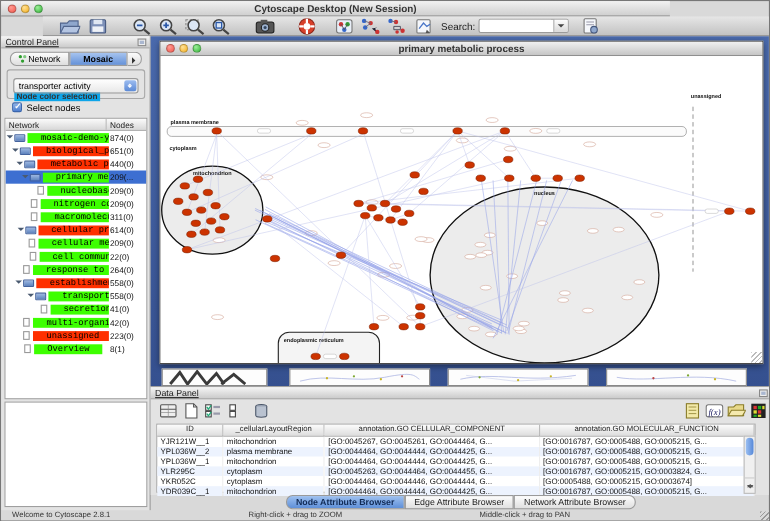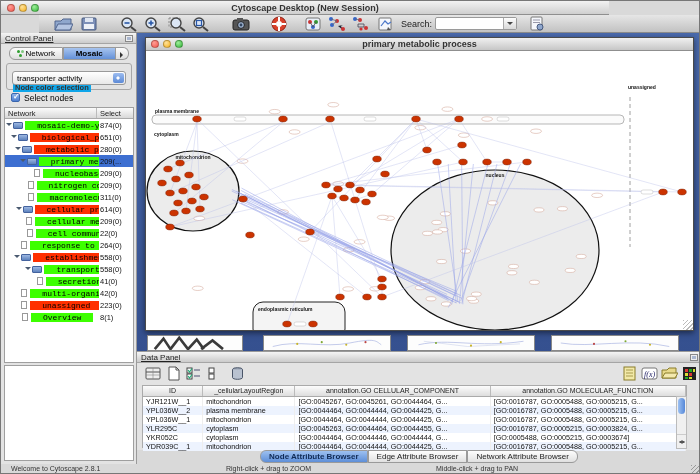--- a/index.html
+++ b/index.html
@@ -243,21 +243,21 @@
         <span class="stepper"></span>
       </div>
     </div>
     <div class="chk-row">
       <span class="chk-box"></span>
       <span>Select nodes</span>
     </div>
     <div class="tree-wrap">
       <div class="tree-header">
         <span>Network</span>
-        <span>Select</span>
+        <span>Nodes</span>
       </div>
       <div id="network-tree">
           <div class="tree-row">
             <span class="ind" style="width: 2px;"></span>
             <span class="tri"></span>
             <span class="fold"></span>
             <span class="lbl green">mosaic-demo-yeast</span>
             <span class="cnt">874(0)</span>
           </div>
           <div class="tree-row">
@@ -265,21 +265,21 @@
             <span class="tri"></span>
             <span class="fold"></span>
             <span class="lbl red">biological_process</span>
             <span class="cnt">651(0)</span>
           </div>
           <div class="tree-row">
             <span class="ind" style="width: 20px;"></span>
             <span class="tri"></span>
             <span class="fold"></span>
             <span class="lbl red">metabolic process</span>
-            <span class="cnt">280(0)</span>
+            <span class="cnt">440(0)</span>
           </div>
           <div class="tree-row sel">
             <span class="ind" style="width: 29px;"></span>
             <span class="tri"></span>
             <span class="fold"></span>
             <span class="lbl green">primary metabol</span>
             <span class="cnt">209(...</span>
           </div>
           <div class="tree-row">
             <span class="ind" style="width: 38px;"></span>

